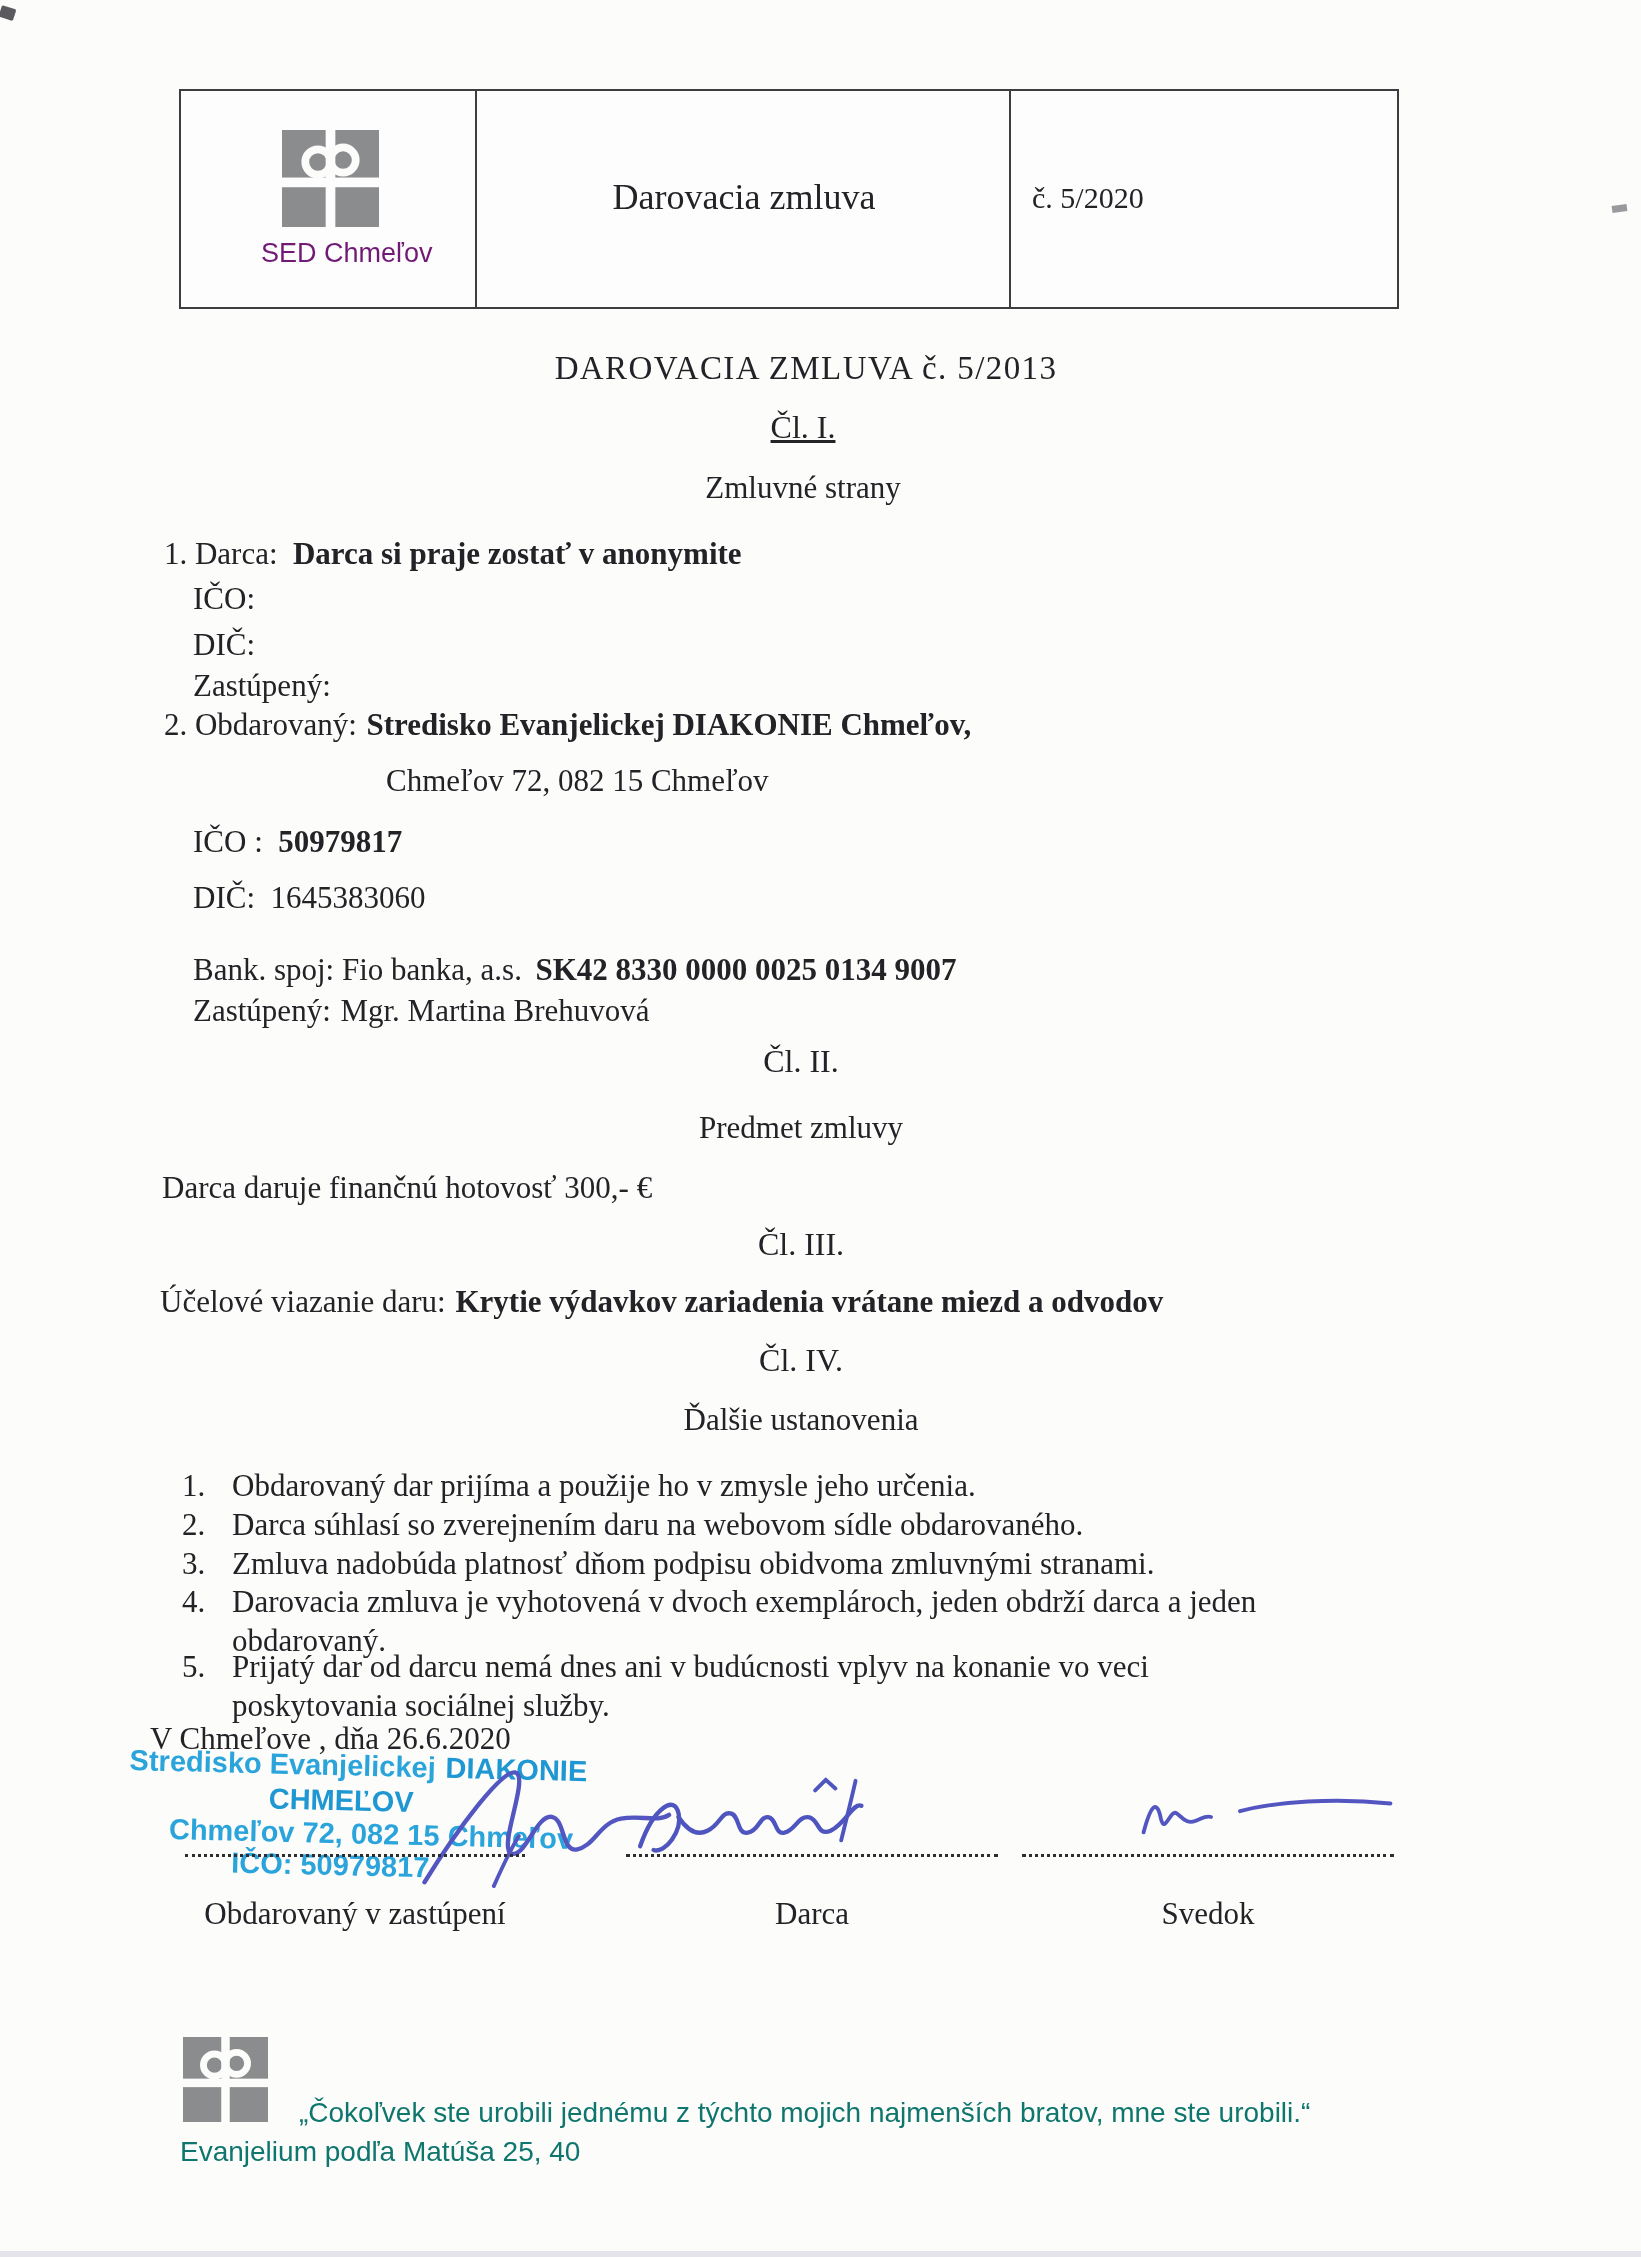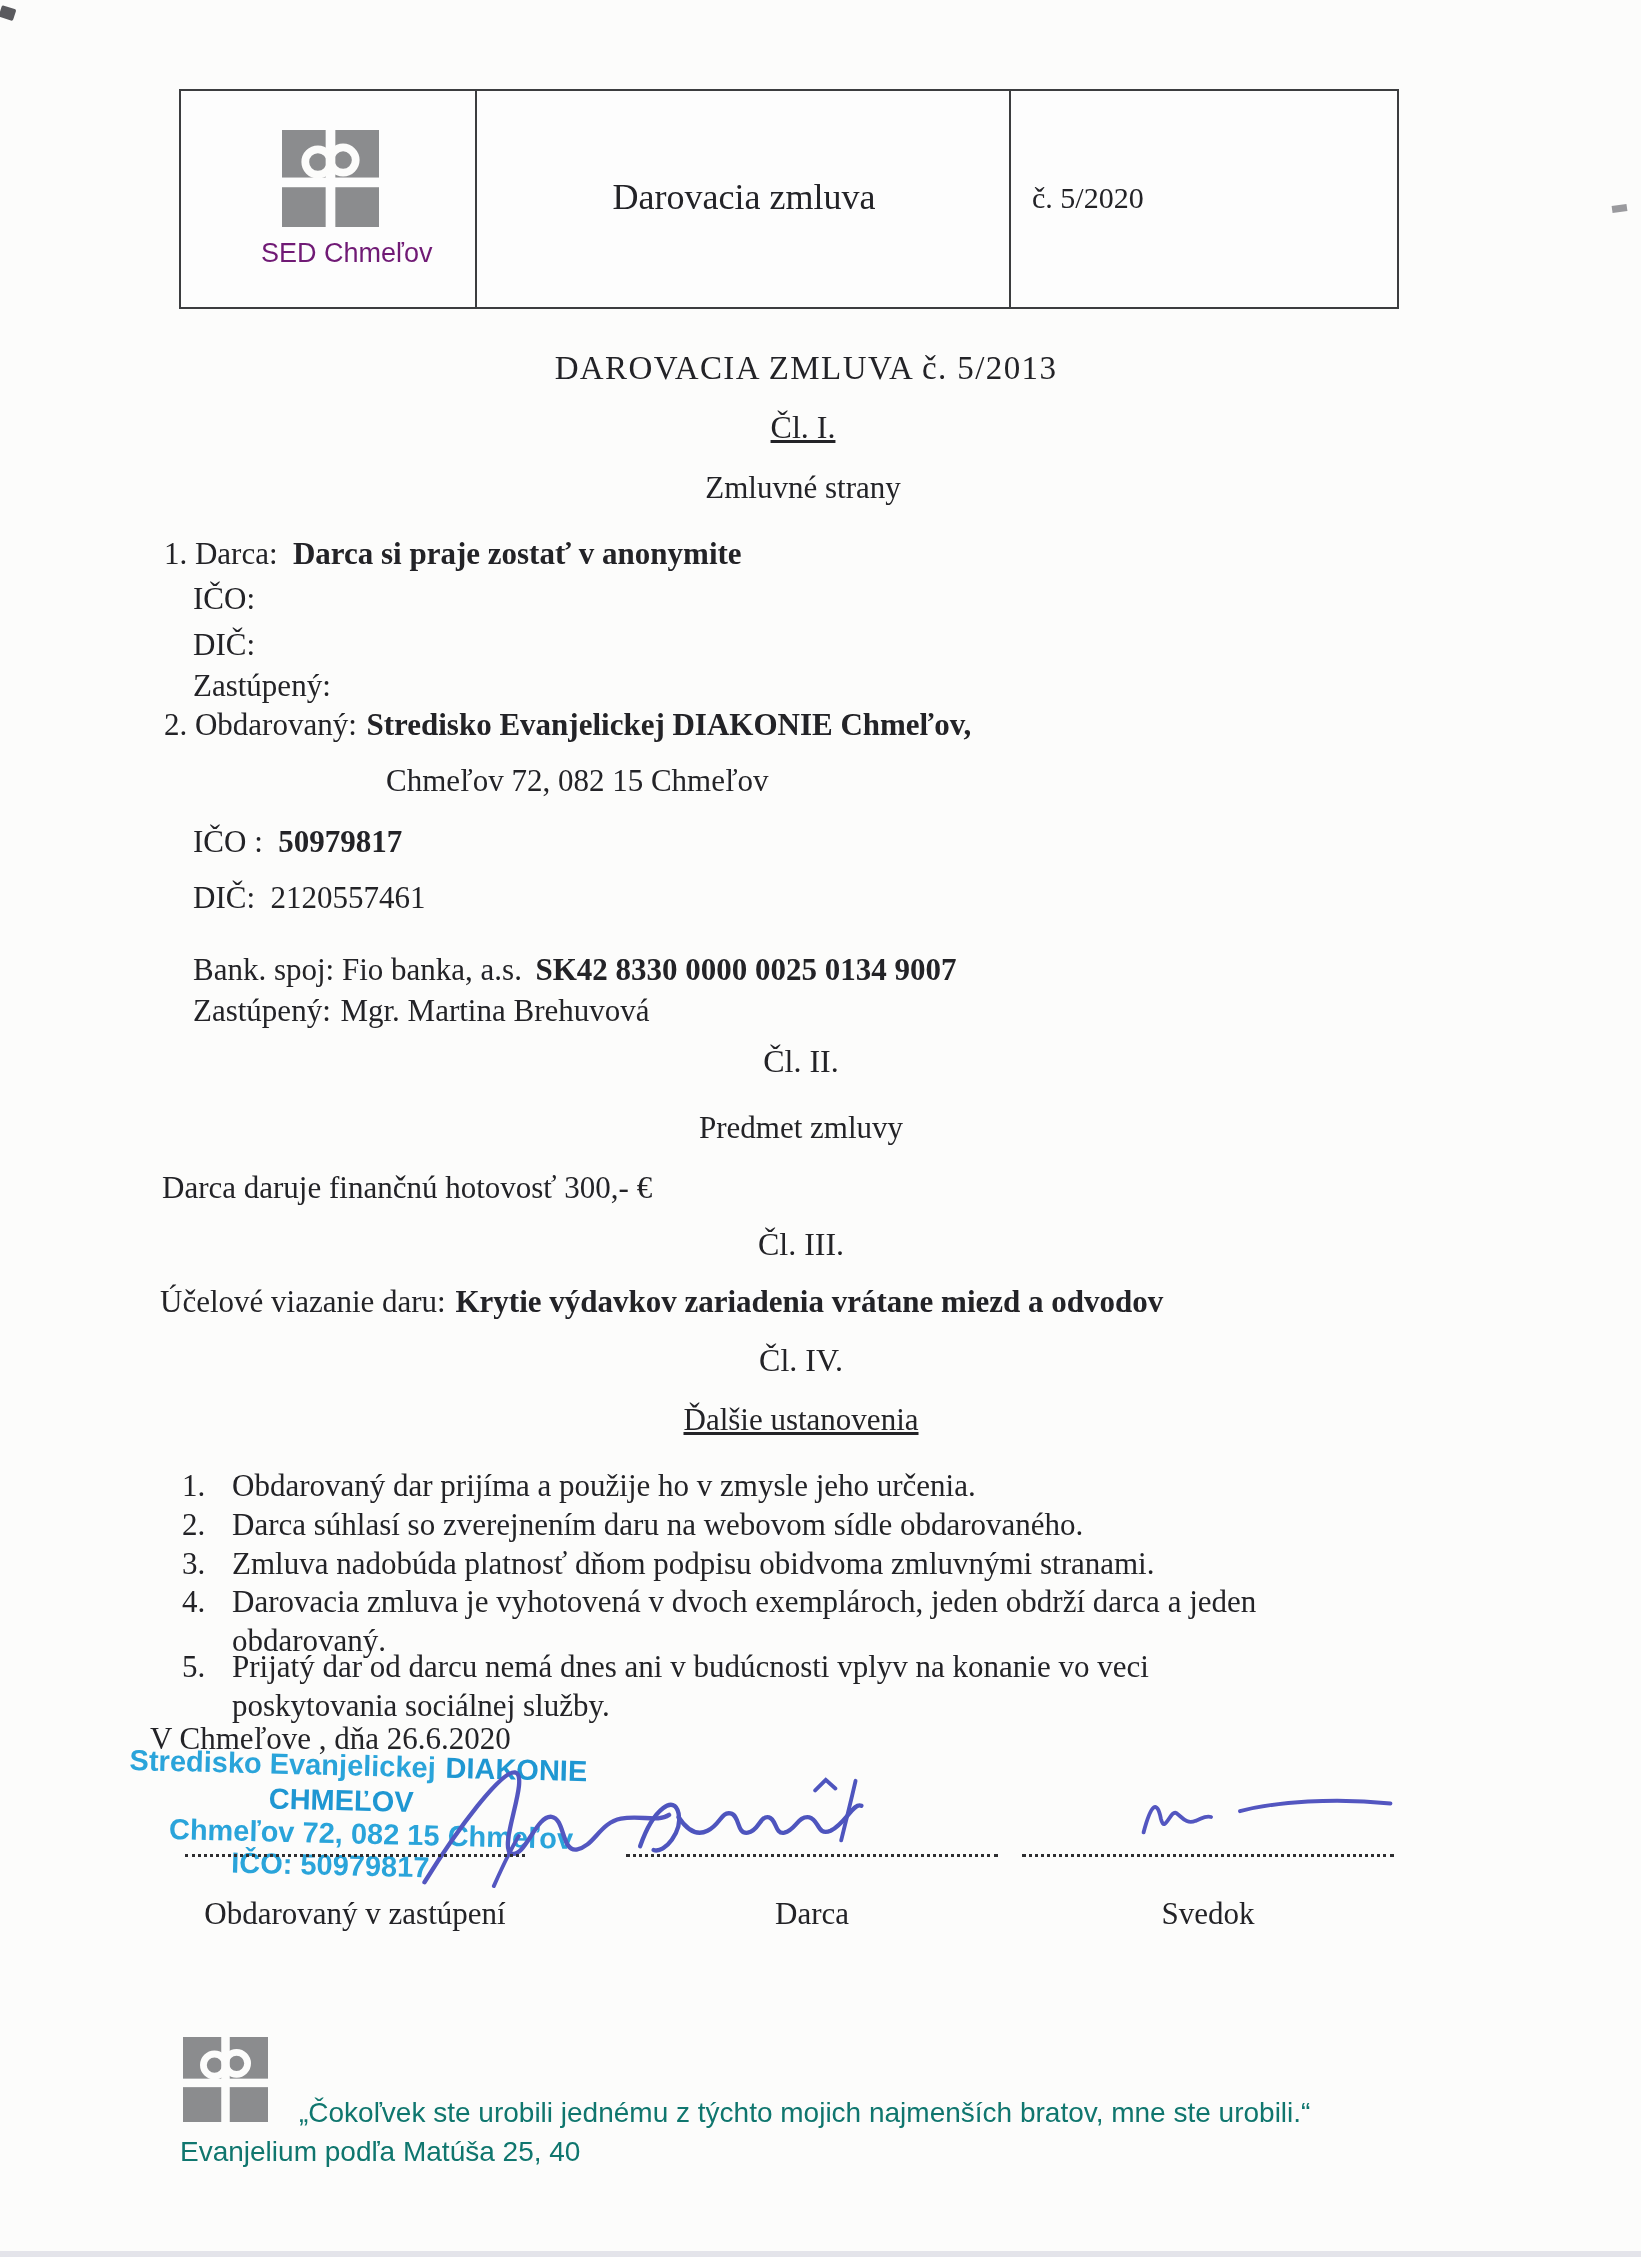--- a/index.html
+++ b/index.html
@@ -86,40 +86,40 @@
   <div class="abs serif" style="left:193px;top:668px;">Zastúpený:</div>
 
   <div class="abs serif" style="left:164px;top:707px;">
     <span>2.</span><span class="gap8"></span><span>Obdarovaný:</span><span class="gap10"></span><span class="b">Stredisko Evanjelickej DIAKONIE Chmeľov,</span>
   </div>
   <div class="abs serif" style="left:386px;top:763px;">Chmeľov 72, 082 15 Chmeľov</div>
   <div class="abs serif" style="left:193px;top:824px;">
     <span>IČO :</span><span class="gap16"></span><span class="b">50979817</span>
   </div>
   <div class="abs serif" style="left:193px;top:880px;">
-    <span>DIČ:</span><span class="gap16"></span><span>2120557461</span>
+    <span>DIČ:</span><span class="gap16"></span><span>1645383060</span>
   </div>
   <div class="abs serif" style="left:193px;top:936px;margin-top:16px;">
     <span>Bank. spoj: Fio banka, a.s.</span><span class="gap14"></span><span class="b">SK42 8330 0000 0025 0134 9007</span>
   </div>
   <div class="abs serif" style="left:193px;top:993px;">
     <span>Zastúpený:</span><span class="gap10"></span><span>Mgr. Martina Brehuvová</span>
   </div>
 
   <div class="abs ctr heading" style="left:801px;top:1043px;">Čl. II.</div>
   <div class="abs ctr serif" style="left:801px;top:1110px;">Predmet zmluvy</div>
   <div class="abs serif" style="left:162px;top:1170px;">Darca daruje finančnú hotovosť 300,- €</div>
 
   <div class="abs ctr heading" style="left:801px;top:1226px;">Čl. III.</div>
   <div class="abs serif" style="left:160px;top:1284px;">
     <span>Účelové viazanie daru:</span><span class="gap10"></span><span class="b">Krytie výdavkov zariadenia vrátane miezd a odvodov</span>
   </div>
 
   <div class="abs ctr heading" style="left:801px;top:1342px;">Čl. IV.</div>
-  <div class="abs ctr serif" style="left:801px;top:1402px;text-decoration:underline;">Ďalšie ustanovenia</div>
+  <div class="abs ctr serif" style="left:801px;top:1402px;">Ďalšie ustanovenia</div>
 
   <div class="oli" style="top:1466px;">
     <span class="num">1.</span>
     <span>Obdarovaný dar prijíma a použije ho v zmysle jeho určenia.</span>
   </div>
   <div class="oli" style="top:1505px;">
     <span class="num">2.</span>
     <span>Darca súhlasí so zverejnením daru na webovom sídle obdarovaného.</span>
   </div>
   <div class="oli" style="top:1544px;">

